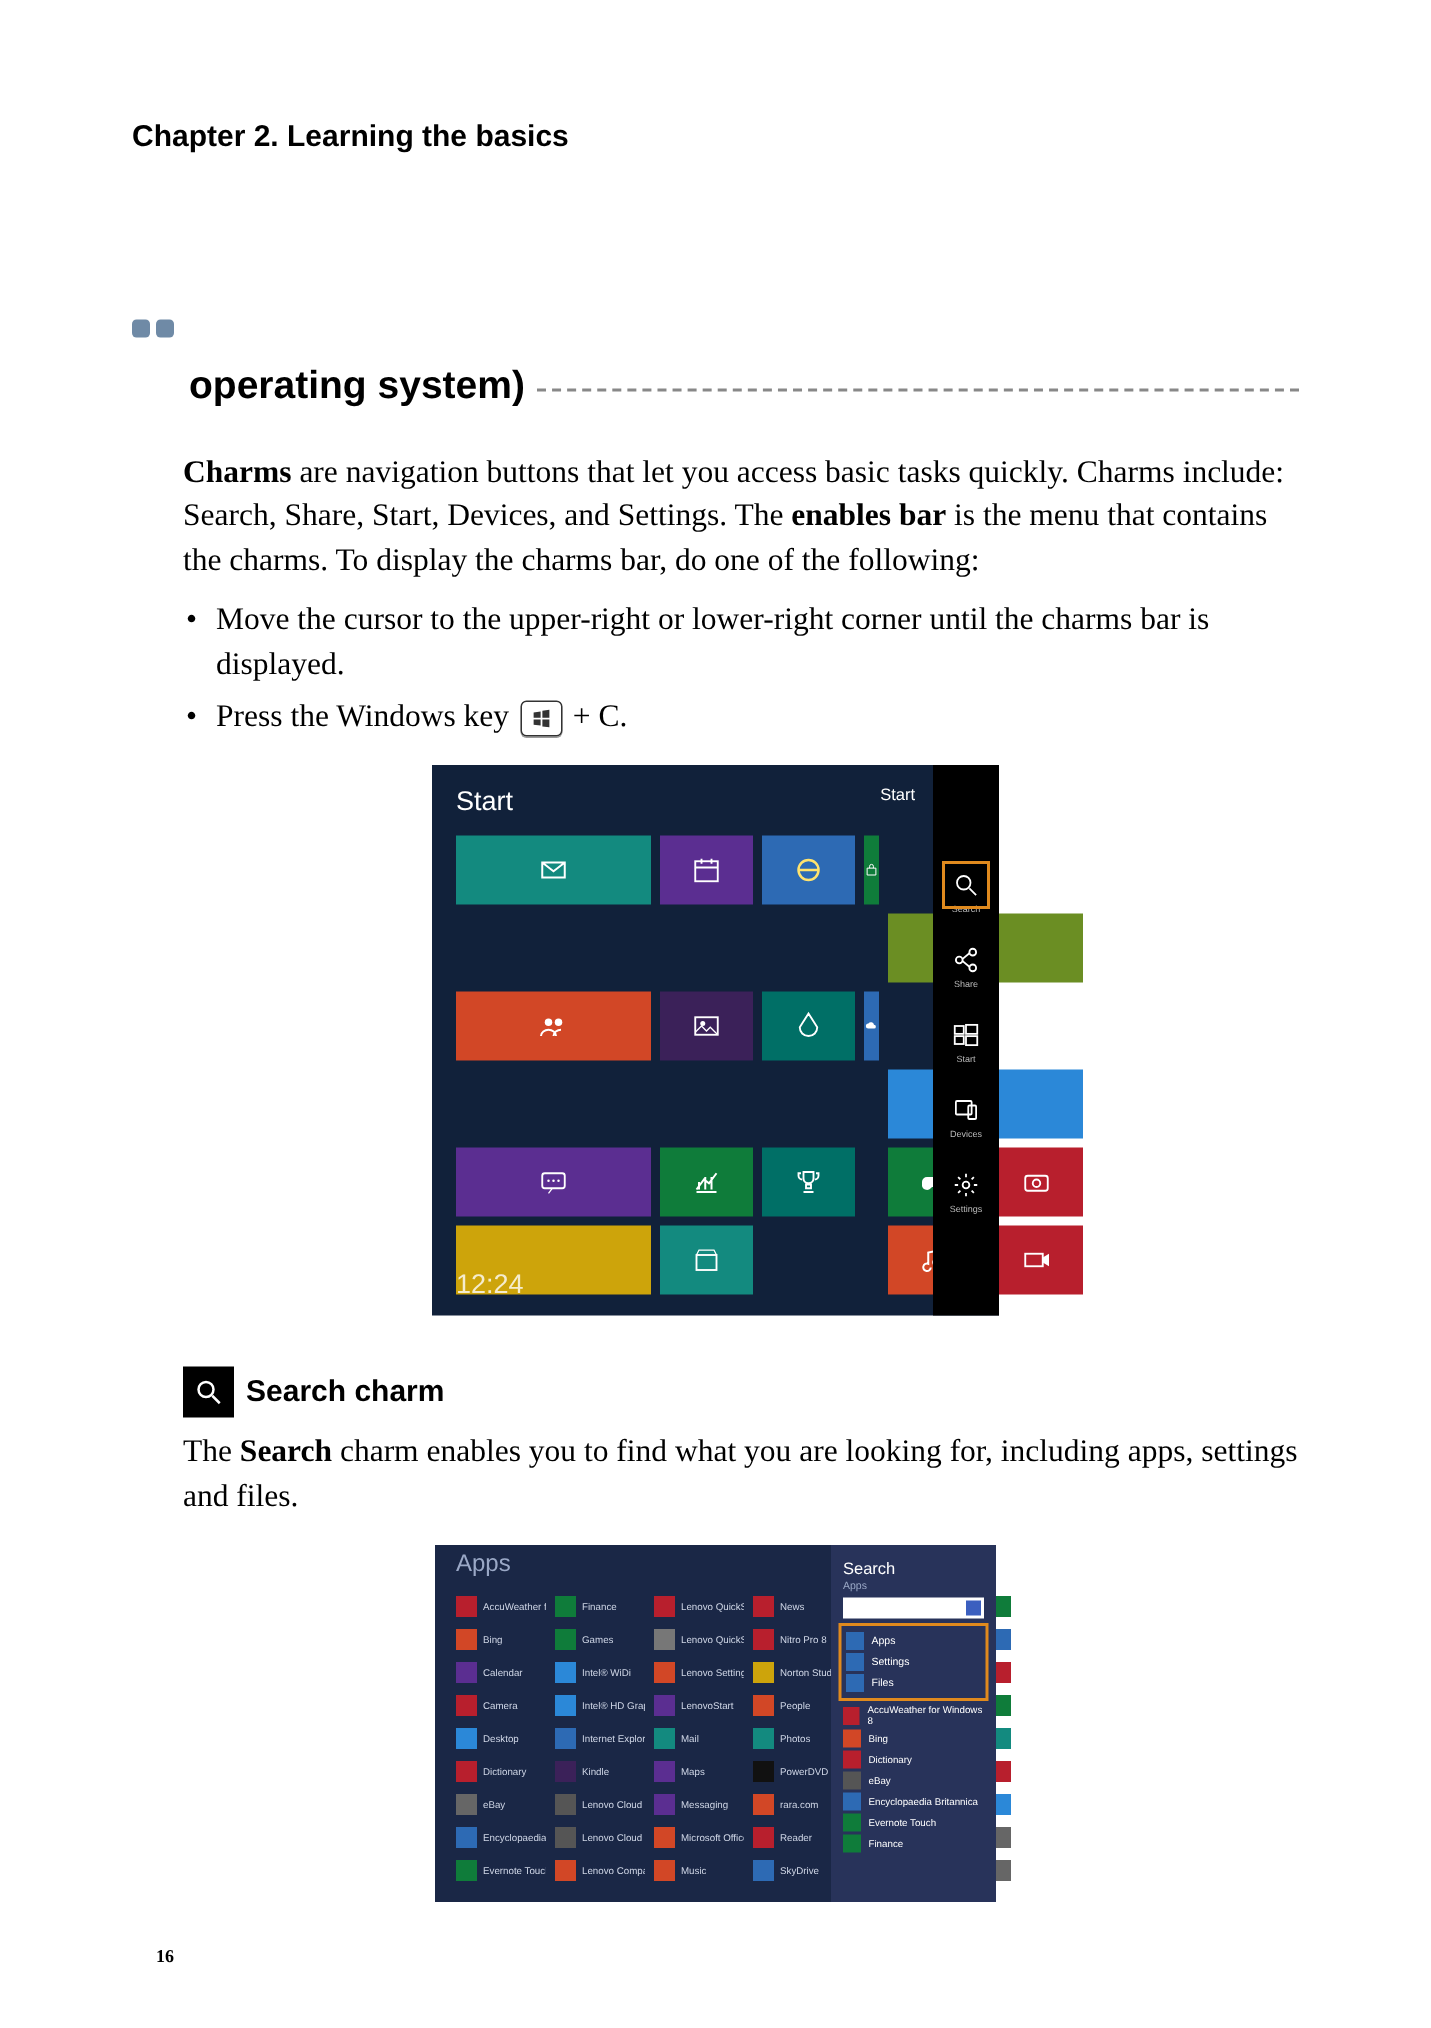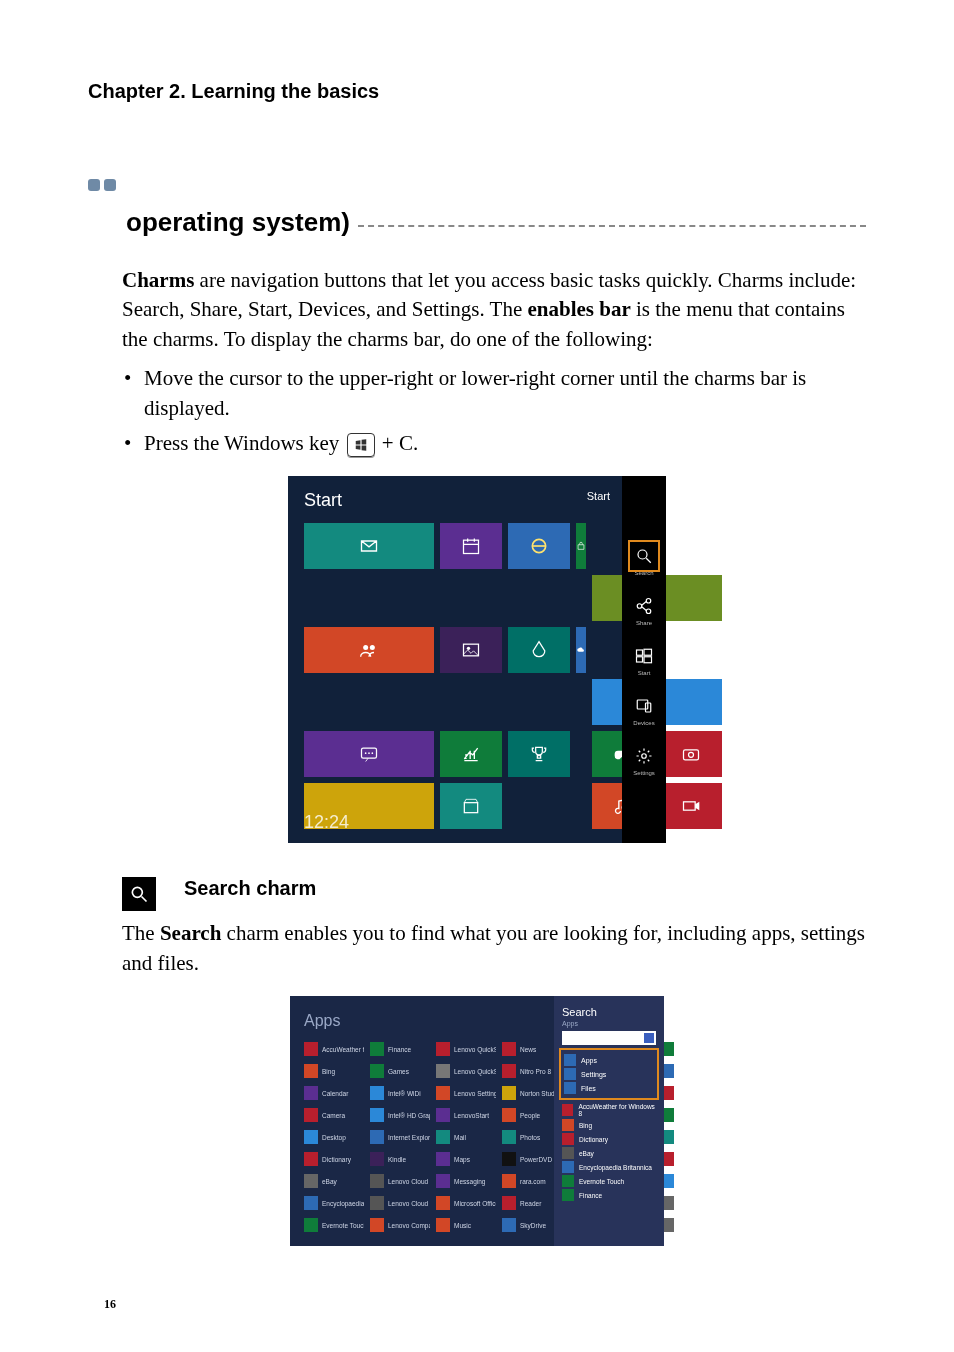--- a/index.html
+++ b/index.html
@@ -1,17 +1,17 @@
 <!DOCTYPE html>
 <html><head>
 <meta charset="utf-8">
 <style>
   html,body{margin:0;padding:0;background:#fff;font-family:Georgia,"Times New Roman",serif;color:#000}
   .page{width:954px;min-height:1352px;box-sizing:border-box;padding:80px 88px 40px 88px;position:relative}
-  .running-head{font-family:Arial,Helvetica,sans-serif;font-weight:700;font-size:20px;margin-bottom:70px}
+  .running-head{font-family:Arial,Helvetica,sans-serif;font-weight:700;font-size:20px;margin-bottom:104px}
   .sect-head{font-family:Arial,Helvetica,sans-serif;font-weight:700;font-size:26px;line-height:1.25;display:flex;align-items:flex-start;gap:10px;margin-bottom:28px}
   .bullets{display:inline-flex;gap:4px;margin-top:6px;flex:0 0 auto}
   .bullets span{width:12px;height:12px;background:#6f8aa6;border-radius:3px}
   .sect-title{flex:1}
   .sect-line2{display:flex;align-items:baseline;gap:8px}
   .sect-line2 .txt{white-space:nowrap}
   .sect-line2 .dash{flex:1;border-bottom:2px dashed #888;position:relative;top:-4px}
   .body{font-size:21px;line-height:1.4;margin-left:34px}
   .body p{margin:0 0 10px 0}
   .body b{font-weight:700}
@@ -30,25 +30,25 @@
   .tile.wide{grid-column:span 2}
   .spacer{grid-column:5}
   .tile svg{width:20px;height:20px;fill:#fff}
   .clock{position:absolute;left:16px;bottom:10px;font-size:18px;font-weight:300;opacity:.8}
   .charms{position:absolute;right:0;top:0;bottom:0;width:44px;background:#000;display:flex;flex-direction:column;justify-content:center;gap:18px;align-items:center}
   .charm{width:24px;height:24px;display:flex;align-items:center;justify-content:center}
   .charm.hl{outline:2px solid #e08a1e;outline-offset:2px}
   .charm svg{width:18px;height:18px;stroke:#fff;fill:none;stroke-width:1.6}
   .charm-lbl{font-size:6px;color:#bbb;text-align:center;margin-top:2px}
   
-  .sub-head{display:flex;align-items:flex-start;gap:28px;margin:10px 0 8px 34px;font-family:Arial,Helvetica,sans-serif;font-weight:700;font-size:20px}
+  .sub-head{display:flex;align-items:center;gap:8px;margin:10px 0 8px 34px;font-family:Arial,Helvetica,sans-serif;font-weight:700;font-size:20px}
   .sub-head .icon{width:34px;height:34px;background:#000;display:flex;align-items:center;justify-content:center}
   .sub-head .icon svg{width:20px;height:20px;stroke:#fff;fill:none;stroke-width:2}
   
-  .win8b{width:374px;background:#1a2746;color:#fff;font-family:"Segoe UI",Arial,sans-serif;position:relative;padding:16px 0 12px 14px;box-sizing:border-box;font-size:8px}
+  .win8b{width:374px;background:#1a2746;color:#fff;font-family:"Segoe UI",Arial,sans-serif;position:relative;padding:4px 0 12px 14px;box-sizing:border-box;font-size:8px}
   .win8b .apps-title{font-size:16px;font-weight:300;color:#9aa8c6;margin-bottom:10px}
   .apps-grid{display:grid;grid-template-columns:repeat(5,60px) 20px 28px;grid-auto-rows:18px;gap:4px 6px}
   .app{display:flex;align-items:center;gap:4px;overflow:hidden;white-space:nowrap}
   .app .ic{width:14px;height:14px;flex:0 0 14px;display:flex;align-items:center;justify-content:center;font-size:8px;font-weight:700}
   .app .nm{font-size:6.5px;color:#cfd6e6}
   .mini{width:14px;height:14px}
   .search-pane{position:absolute;right:0;top:0;bottom:0;width:110px;background:#28335a;padding:10px 8px;box-sizing:border-box}
   .search-pane .ttl{font-size:11px;font-weight:400;margin-bottom:2px}
   .search-pane .sub{font-size:7px;color:#9aa8c6;margin-bottom:4px}
   .search-pane .box{height:14px;background:#fff;position:relative;margin-bottom:6px}

